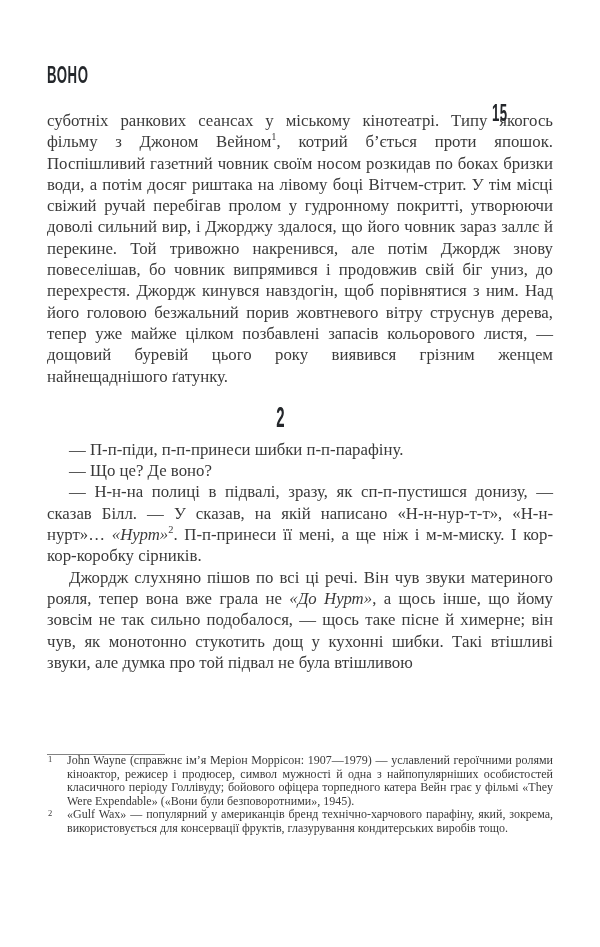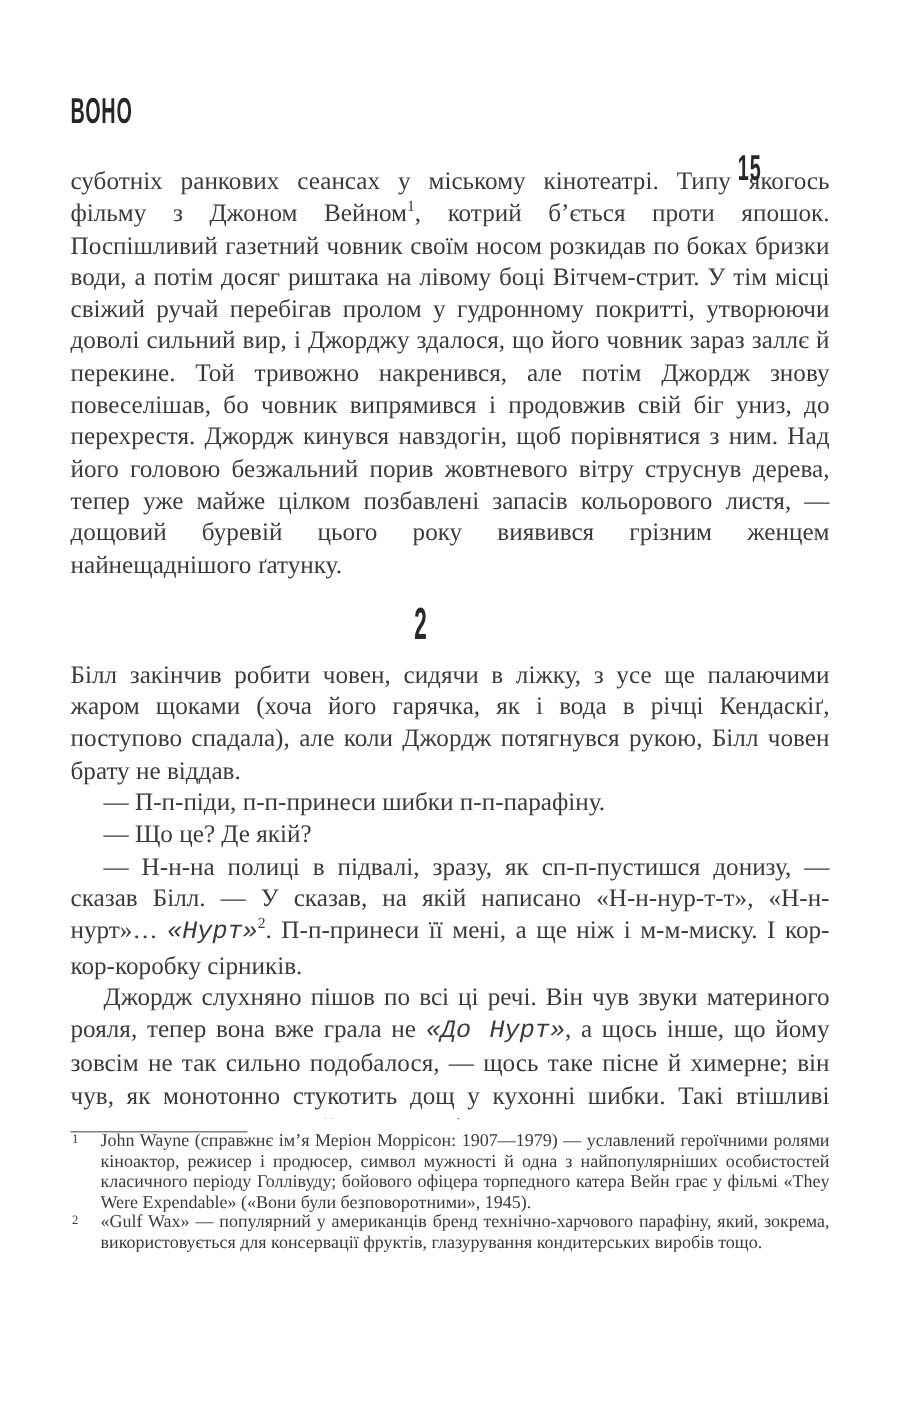--- a/index.html
+++ b/index.html
@@ -62,21 +62,21 @@
     hyphens: auto;
     -webkit-hyphens: auto;
   }
   .body-text p {
     margin: 0;
     padding: 0;
   }
   .body-text p.indent {
     text-indent: 22px;
   }
-  .italic { font-style: italic; font-family: Liberation Mono, monospace; }
+  .italic { font-style: italic; }
   .sup {
     font-size: 0.62em;
     vertical-align: super;
     line-height: 0;
   }
   
   .chapter-number {
     text-align: center;
     margin: 15px 0 13px 0;
     height: 24px;
@@ -133,23 +133,22 @@
       <span class="page-number-wrap"><span class="display-font page-number">15</span></span>
     </div>
 
     <div class="body-text">
       <p><span>суботніх ранкових сеансах у міському кінотеатрі. Типу якогось фільму з Джоном Вейном</span><span class="sup">1</span><span>, котрий б’ється проти япошок. Поспішливий газетний човник своїм носом розкидав по боках бризки води, а потім досяг риштака на лівому боці Вітчем-стрит. У тім місці свіжий ручай перебігав пролом у гудронному покритті, утворюючи доволі сильний вир, і Джорджу здалося, що його човник зараз заллє й перекине. Той тривожно накренився, але потім Джордж знову повеселішав, бо човник випрямився і продовжив свій біг униз, до перехрестя. Джордж кинувся навздогін, щоб порівнятися з ним. Над його головою безжальний порив жовтневого вітру струснув дерева, тепер уже майже цілком позбавлені запасів кольорового листя, — дощовий буревій цього року виявився грізним женцем найнещаднішого ґатунку.</span></p>
 
       <div class="chapter-number">
         <span class="display-font glyph">2</span>
       </div>
 
-      <p><span>Білл закінчив робити човен, сидячи в ліжку, з усе ще палаючими жаром щоками (хоча його гарячка, як і вода в річці Кендаскіґ, поступово спадала), але коли Джордж потягнувся рукою, Білл човен брату не віддав.</span></p>
       <p class="indent"><span>— П-п-піди, п-п-принеси шибки п-п-парафіну.</span></p>
-      <p class="indent"><span>— Що це? Де якій?</span></p>
+      <p class="indent"><span>— Що це? Де воно?</span></p>
       <p class="indent"><span>— Н-н-на полиці в підвалі, зразу, як сп-п-пустишся донизу, — сказав Білл. — У сказав, на якій написано «Н-н-нур-т-т», «Н-н-нурт»… </span><span class="italic">«Нурт»</span><span class="sup">2</span><span>. П-п-принеси її мені, а ще ніж і м-м-миску. І кор-кор-коробку сірників.</span></p>
       <p class="indent"><span>Джордж слухняно пішов по всі ці речі. Він чув звуки материного рояля, тепер вона вже грала не </span><span class="italic">«До Нурт»</span><span>, а щось інше, що йому зовсім не так сильно подобалося, — щось таке пісне й химерне; він чув, як монотонно стукотить дощ у кухонні шибки. Такі втішливі звуки, але думка про той підвал не була втішливою</span></p>
     </div>
   </div>
 
   <div class="footnotes">
     <div class="fn-rule"></div>
 
     <div class="footnote">
       <span class="fn-marker">1</span>

